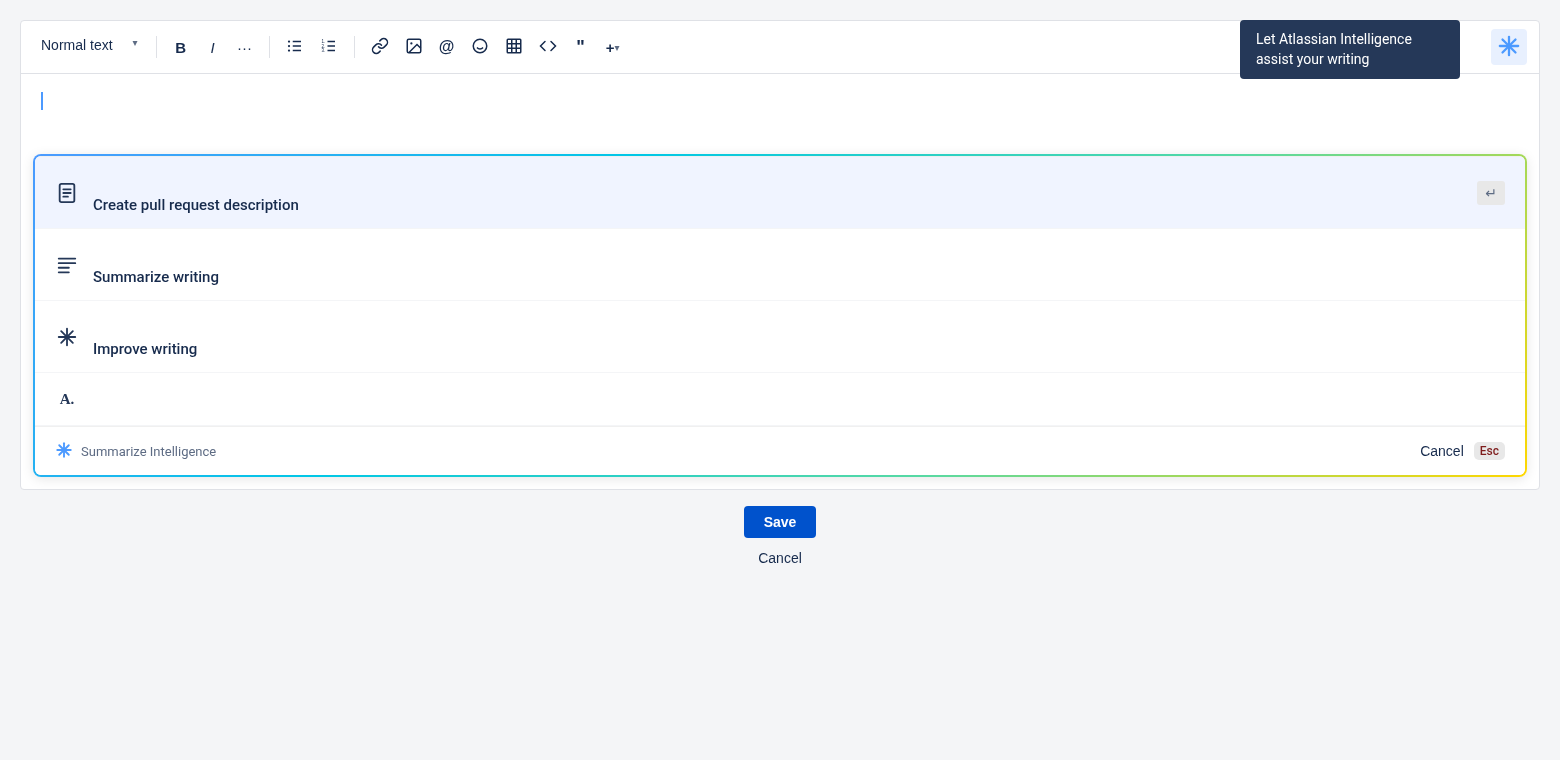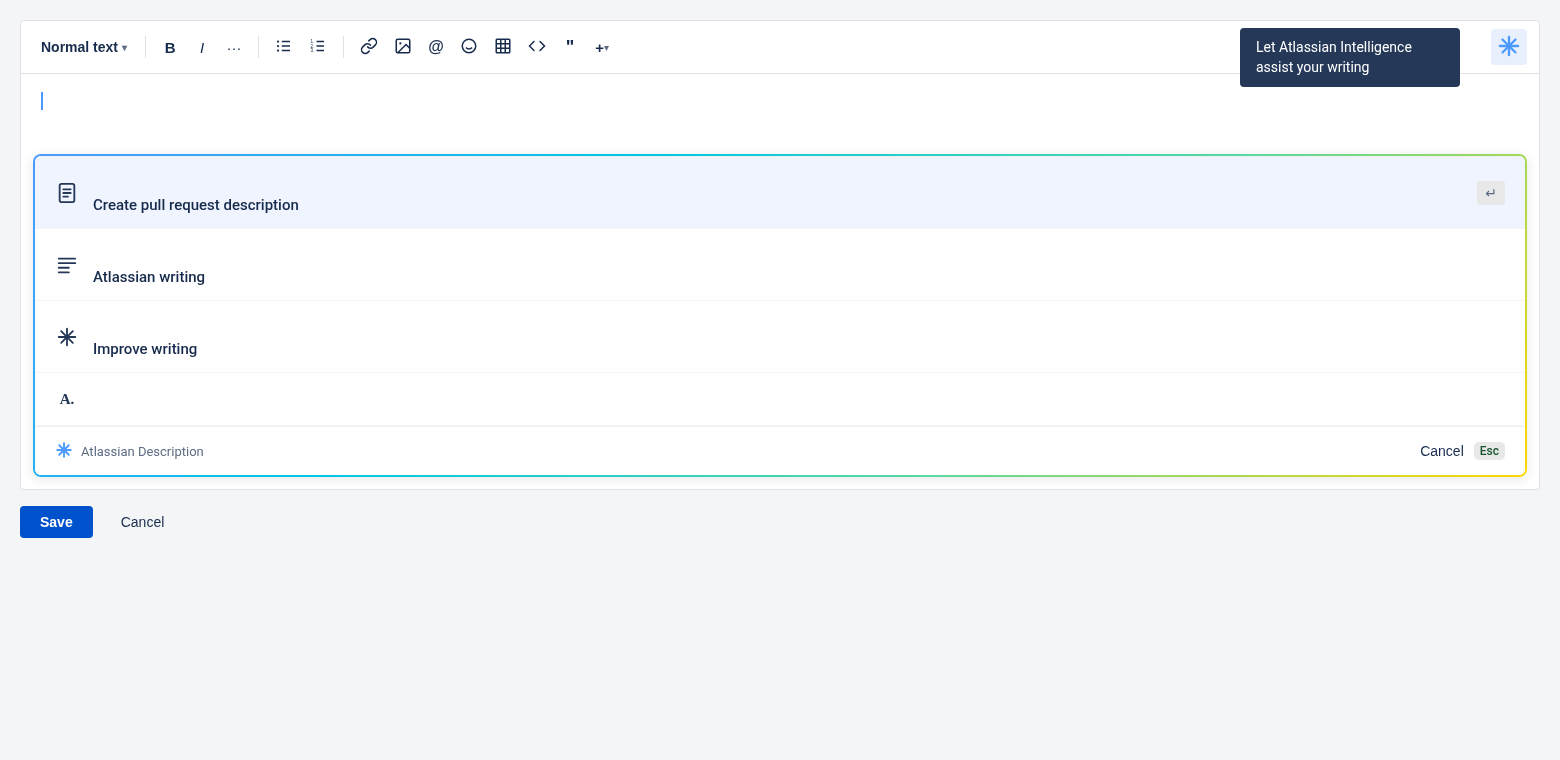--- a/index.html
+++ b/index.html
@@ -16,21 +16,21 @@
 
     .page-container {
       width: 100%;
       max-width: 1520px;
       position: relative;
     }
 
     
     .tooltip {
       position: absolute;
-      top: 8px;
+      top: 0;
       right: 80px;
       background: #253858;
       color: #fff;
       padding: 10px 16px;
       border-radius: 4px;
       font-size: 14px;
       line-height: 1.4;
       max-width: 220px;
       z-index: 100;
     }
@@ -79,29 +79,28 @@
       border-radius: 3px;
       cursor: pointer;
       font-size: 15px;
       color: #172b4d;
       min-width: 28px;
       height: 28px;
     }
 
     .text-format-btn {
       display: flex;
-      align-items: center;
-      gap: 4px;
+      gap: 20px;
       padding: 4px 8px;
       border: none;
       background: transparent;
       border-radius: 3px;
       cursor: pointer;
       font-size: 14px;
-      font-weight: 700;
+      font-weight: 400;
       color: #172b4d;
       height: 28px;
     }
 
     .chevron-down {
       font-size: 10px;
       color: #5e6c84;
     }
 
     
@@ -242,30 +241,31 @@
       color: #172b4d;
       font-weight: 500;
       padding: 4px 6px;
     }
 
     .esc-badge {
       background: #e8e8e8;
       border-radius: 5px;
       padding: 2px 6px;
       font-size: 12px;
-      color: #14532d;
+      color: #7f1d1d;
       font-weight: 500;
     }
 
     
     .bottom-actions {
       display: flex;
       align-items: center;
-      gap: 24px;
+      gap: 4px;
       margin-top: 16px;
+      flex-direction: column;
     }
 
     .save-btn {
       background: #0052cc;
       color: #fff;
       border: none;
       border-radius: 4px;
       padding: 8px 20px;
       font-size: 14px;
       font-weight: 600;
@@ -456,21 +456,21 @@
 
         <div class="ai-menu-item">
           <span class="ai-menu-item-icon">
             <svg width="22" height="22" viewBox="0 0 24 24" fill="none" stroke="#253858" stroke-width="2" stroke-linecap="round">
               <line x1="3" y1="5" x2="21" y2="5"></line>
               <line x1="3" y1="10" x2="21" y2="10"></line>
               <line x1="3" y1="15" x2="14" y2="15"></line>
               <line x1="3" y1="20" x2="14" y2="20"></line>
             </svg>
           </span>
-          <span class="ai-menu-item-label">Atlassian writing</span>
+          <span class="ai-menu-item-label">Summarize writing</span>
         </div>
 
         <div class="ai-menu-item">
           <span class="ai-menu-item-icon">
             <svg width="22" height="22" viewBox="0 0 24 24" fill="none">
               <line x1="12" y1="3" x2="12" y2="21" stroke="#253858" stroke-width="2" stroke-linecap="round"></line>
               <line x1="3" y1="12" x2="21" y2="12" stroke="#253858" stroke-width="2" stroke-linecap="round"></line>
               <line x1="5.64" y1="5.64" x2="18.36" y2="18.36" stroke="#253858" stroke-width="2" stroke-linecap="round"></line>
               <line x1="18.36" y1="5.64" x2="5.64" y2="18.36" stroke="#253858" stroke-width="2" stroke-linecap="round"></line>
             </svg>
@@ -487,21 +487,21 @@
       <div class="ai-footer">
         <div class="ai-branding">
           <span>
             <svg width="18" height="18" viewBox="0 0 24 24" fill="none">
               <line x1="12" y1="3" x2="12" y2="21" stroke="#4c9aff" stroke-width="2.5" stroke-linecap="round"></line>
               <line x1="3" y1="12" x2="21" y2="12" stroke="#4c9aff" stroke-width="2.5" stroke-linecap="round"></line>
               <line x1="5.64" y1="5.64" x2="18.36" y2="18.36" stroke="#4c9aff" stroke-width="2.5" stroke-linecap="round"></line>
               <line x1="18.36" y1="5.64" x2="5.64" y2="18.36" stroke="#4c9aff" stroke-width="2.5" stroke-linecap="round"></line>
             </svg>
           </span>
-          <span style="color:#5e6c84;font-size:13px;">Atlassian Description</span>
+          <span style="color:#5e6c84;font-size:13px;">Summarize Intelligence</span>
         </div>
         <div class="cancel-esc-group">
           <button class="cancel-btn">Cancel</button>
           <span class="esc-badge">Esc</span>
         </div>
       </div>
 
     </div>
 
   </div>

